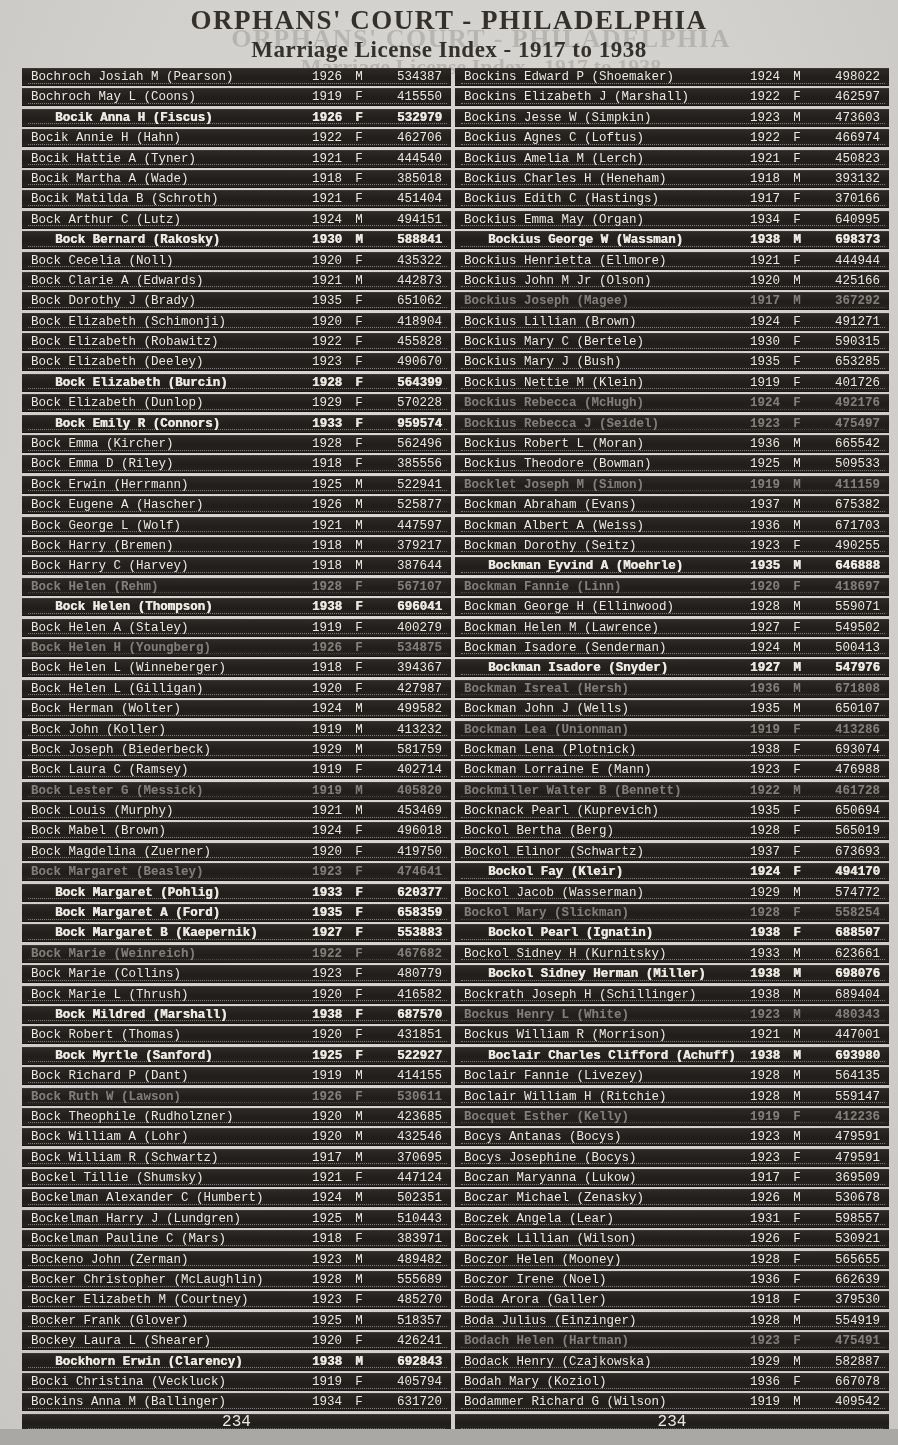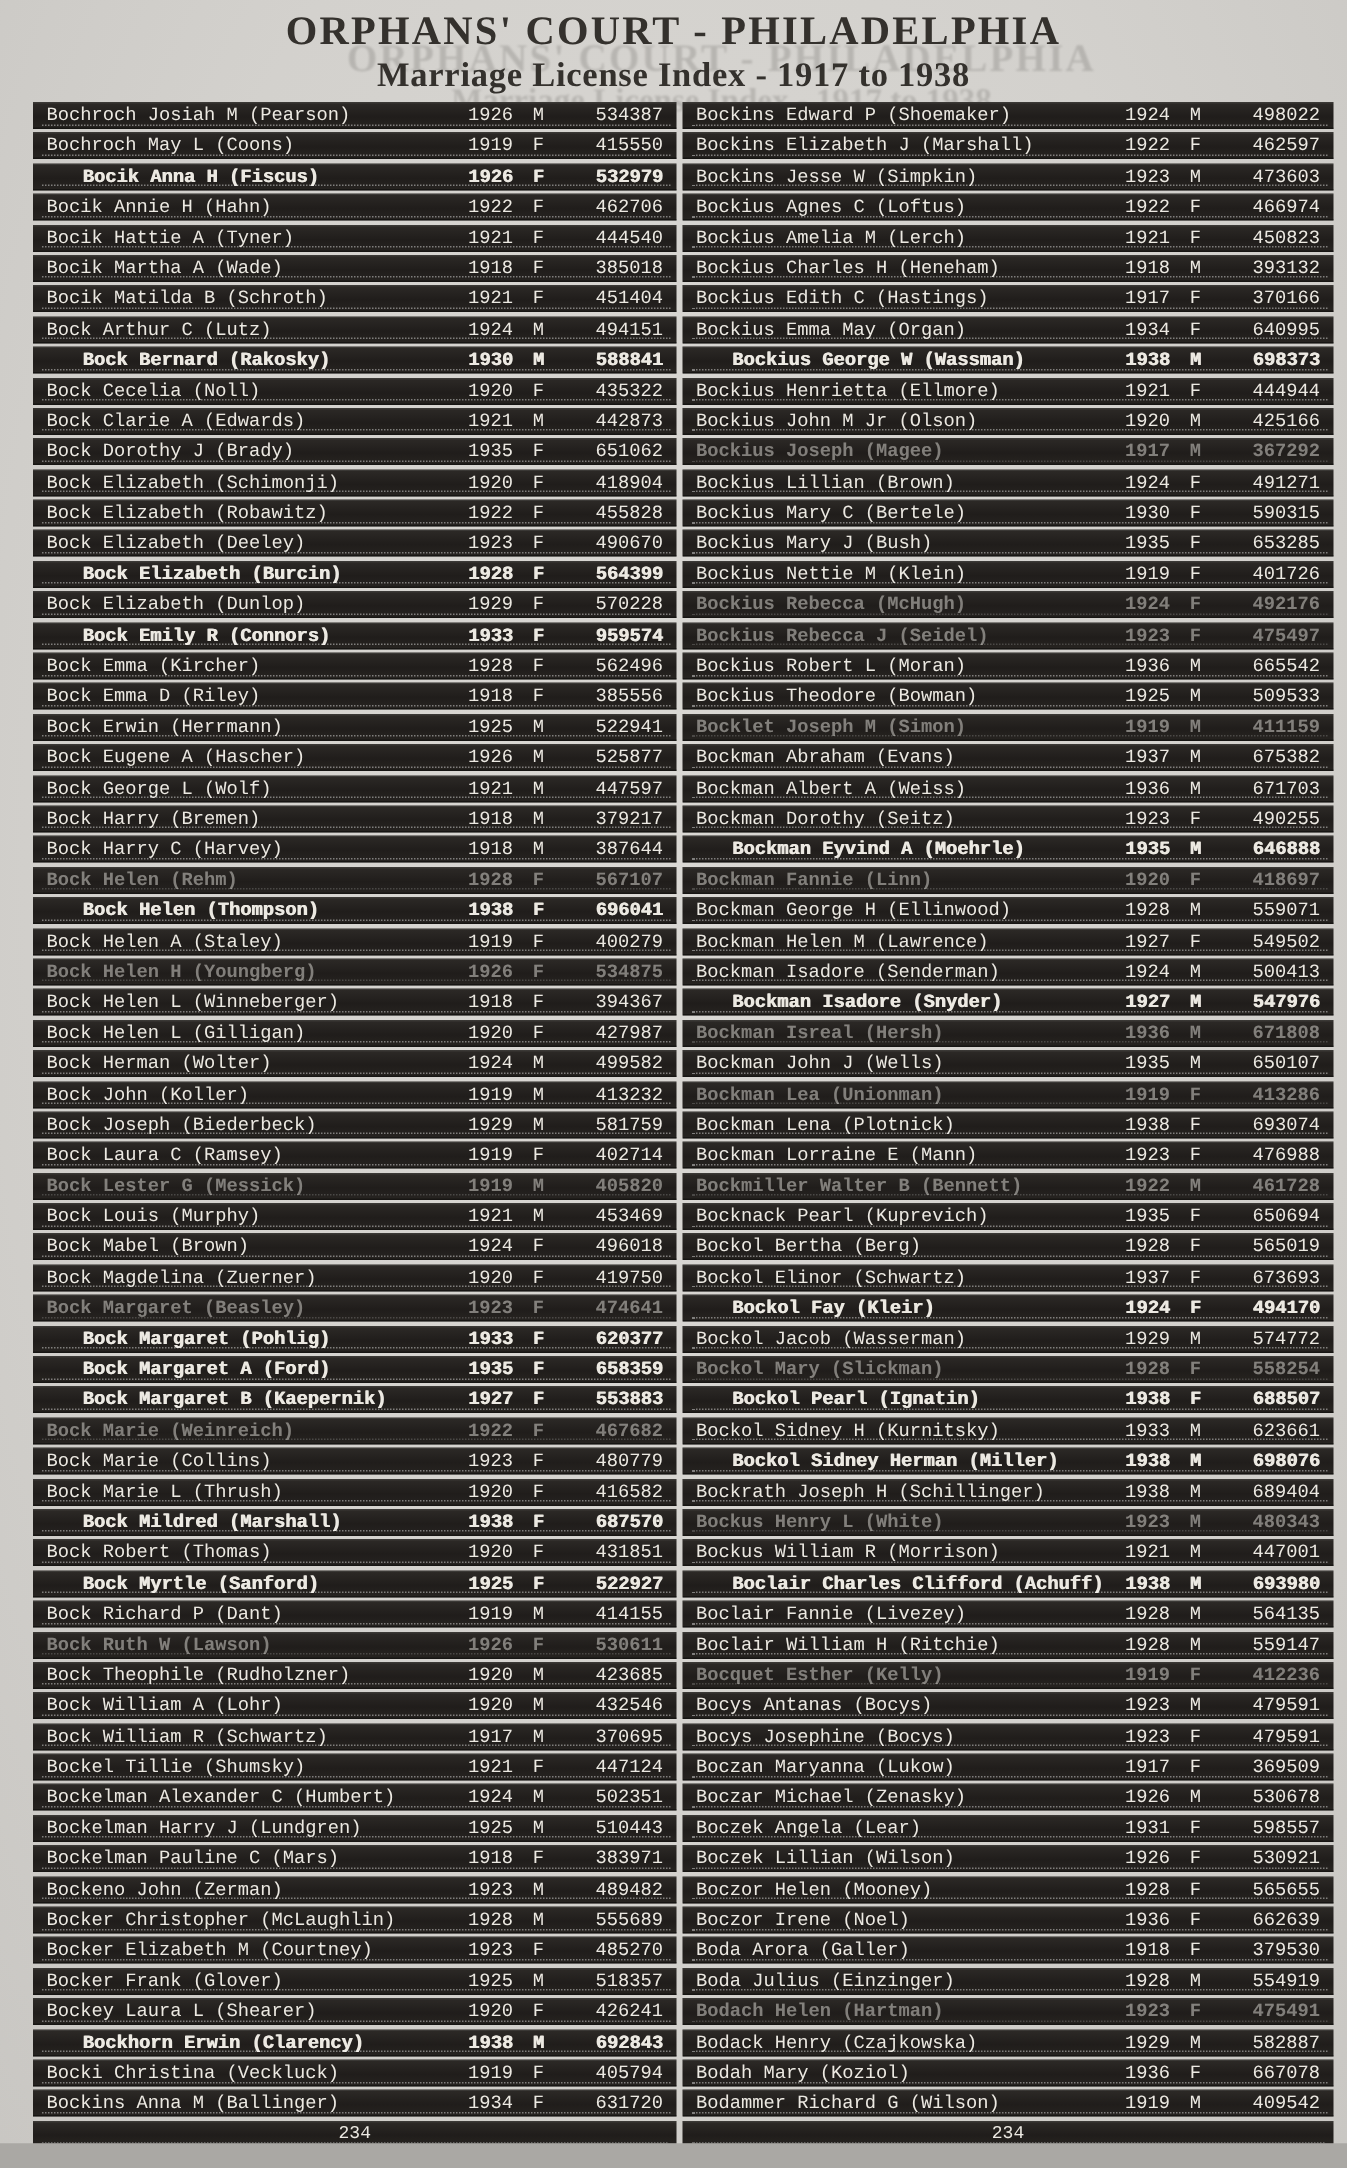--- a/index.html
+++ b/index.html
@@ -34,21 +34,21 @@
   .row .nm{flex:1;padding-left:9px;overflow:hidden;}
   .row .yr{width:42px;text-align:right;}
   .row .sx{width:34px;text-align:center;}
   .row .no{width:66px;text-align:right;padding-right:9px;}
   .row.bold{font-weight:bold;text-shadow:.5px 0 0 currentColor;padding-left:24px;}
   .row.faded{color:rgba(235,232,225,.48);font-weight:bold;}
   .row.faded::after{border-bottom-color:rgba(255,255,255,.18);}
   
   .pagefoot{
     position:relative;height:17px;margin-top:1px;text-align:center;
-    color:#ece9e2;font-size:12px;line-height:17px;
+    color:#ece9e2;font-size:16px;line-height:17px;
     background:linear-gradient(180deg,#2d2a27 0%,#201d1b 55%,#272421 100%);
     box-shadow:inset 0 1px 0 rgba(255,255,255,.07);
   }
   .pagefoot::after{content:"";position:absolute;left:6px;right:6px;bottom:2px;
     border-bottom:1px dotted rgba(255,255,255,.3);}
 </style>
 </head>
 <body>
 
 <div class="sheet">

